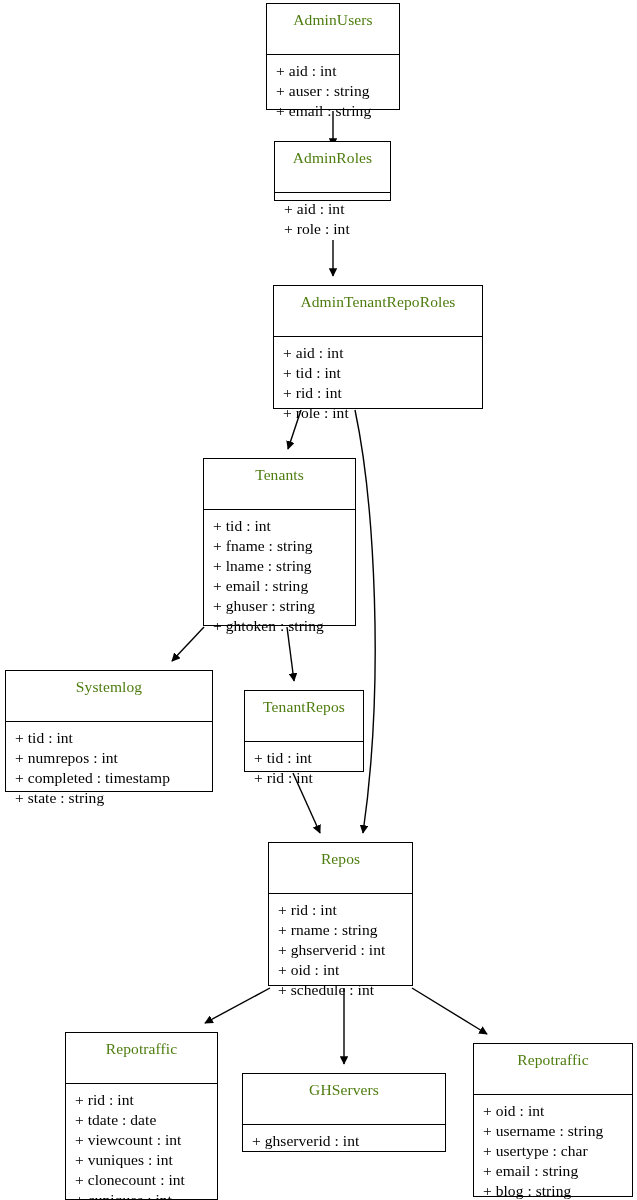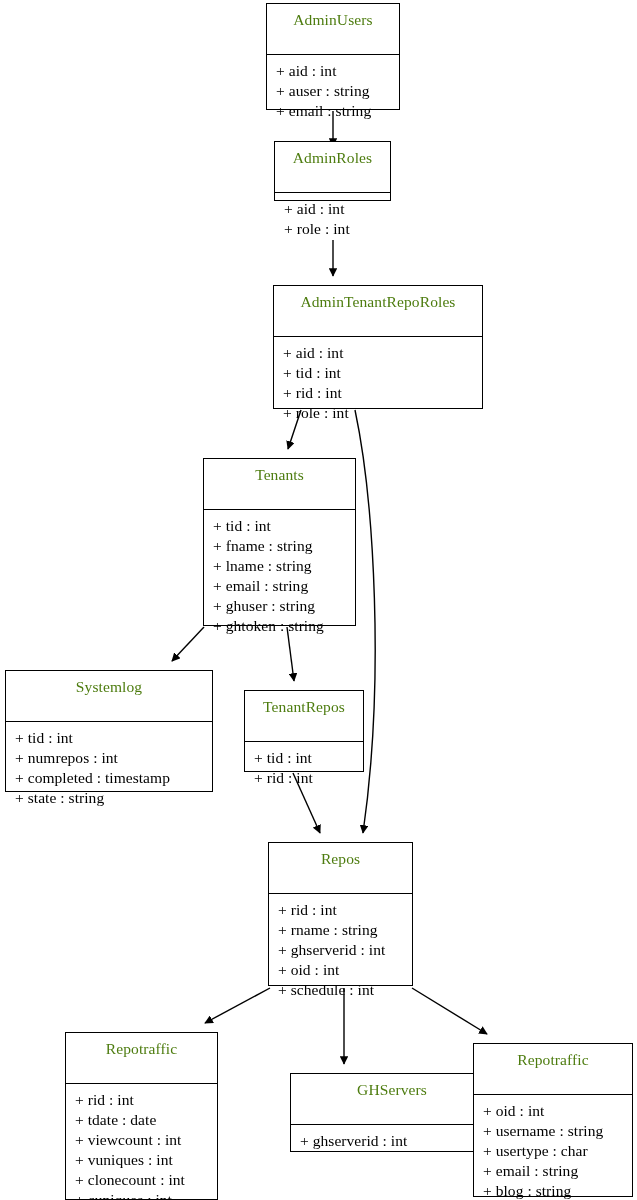--- a/index.html
+++ b/index.html
@@ -158,21 +158,21 @@
         <div class="entity-divider"></div>
         <div class="entity-fields">
           <div class="field-row">+ rid : int</div>
           <div class="field-row">+ tdate : date</div>
           <div class="field-row">+ viewcount : int</div>
           <div class="field-row">+ vuniques : int</div>
           <div class="field-row">+ clonecount : int</div>
           <div class="field-row">+ cuniques : int</div>
         </div>
       </div>
-      <div class="entity" style="left: 242px; top: 1073px; width: 204px; height: 79px; margin-left: 48px;">
+      <div class="entity" style="left: 242px; top: 1073px; width: 204px; height: 79px;">
         <div class="entity-title">GHServers</div>
         <div class="entity-divider"></div>
         <div class="entity-fields">
           <div class="field-row">+ ghserverid : int</div>
         </div>
       </div>
       <div class="entity" style="left: 473px; top: 1043px; width: 160px; height: 154px;">
         <div class="entity-title">Repotraffic</div>
         <div class="entity-divider"></div>
         <div class="entity-fields">

